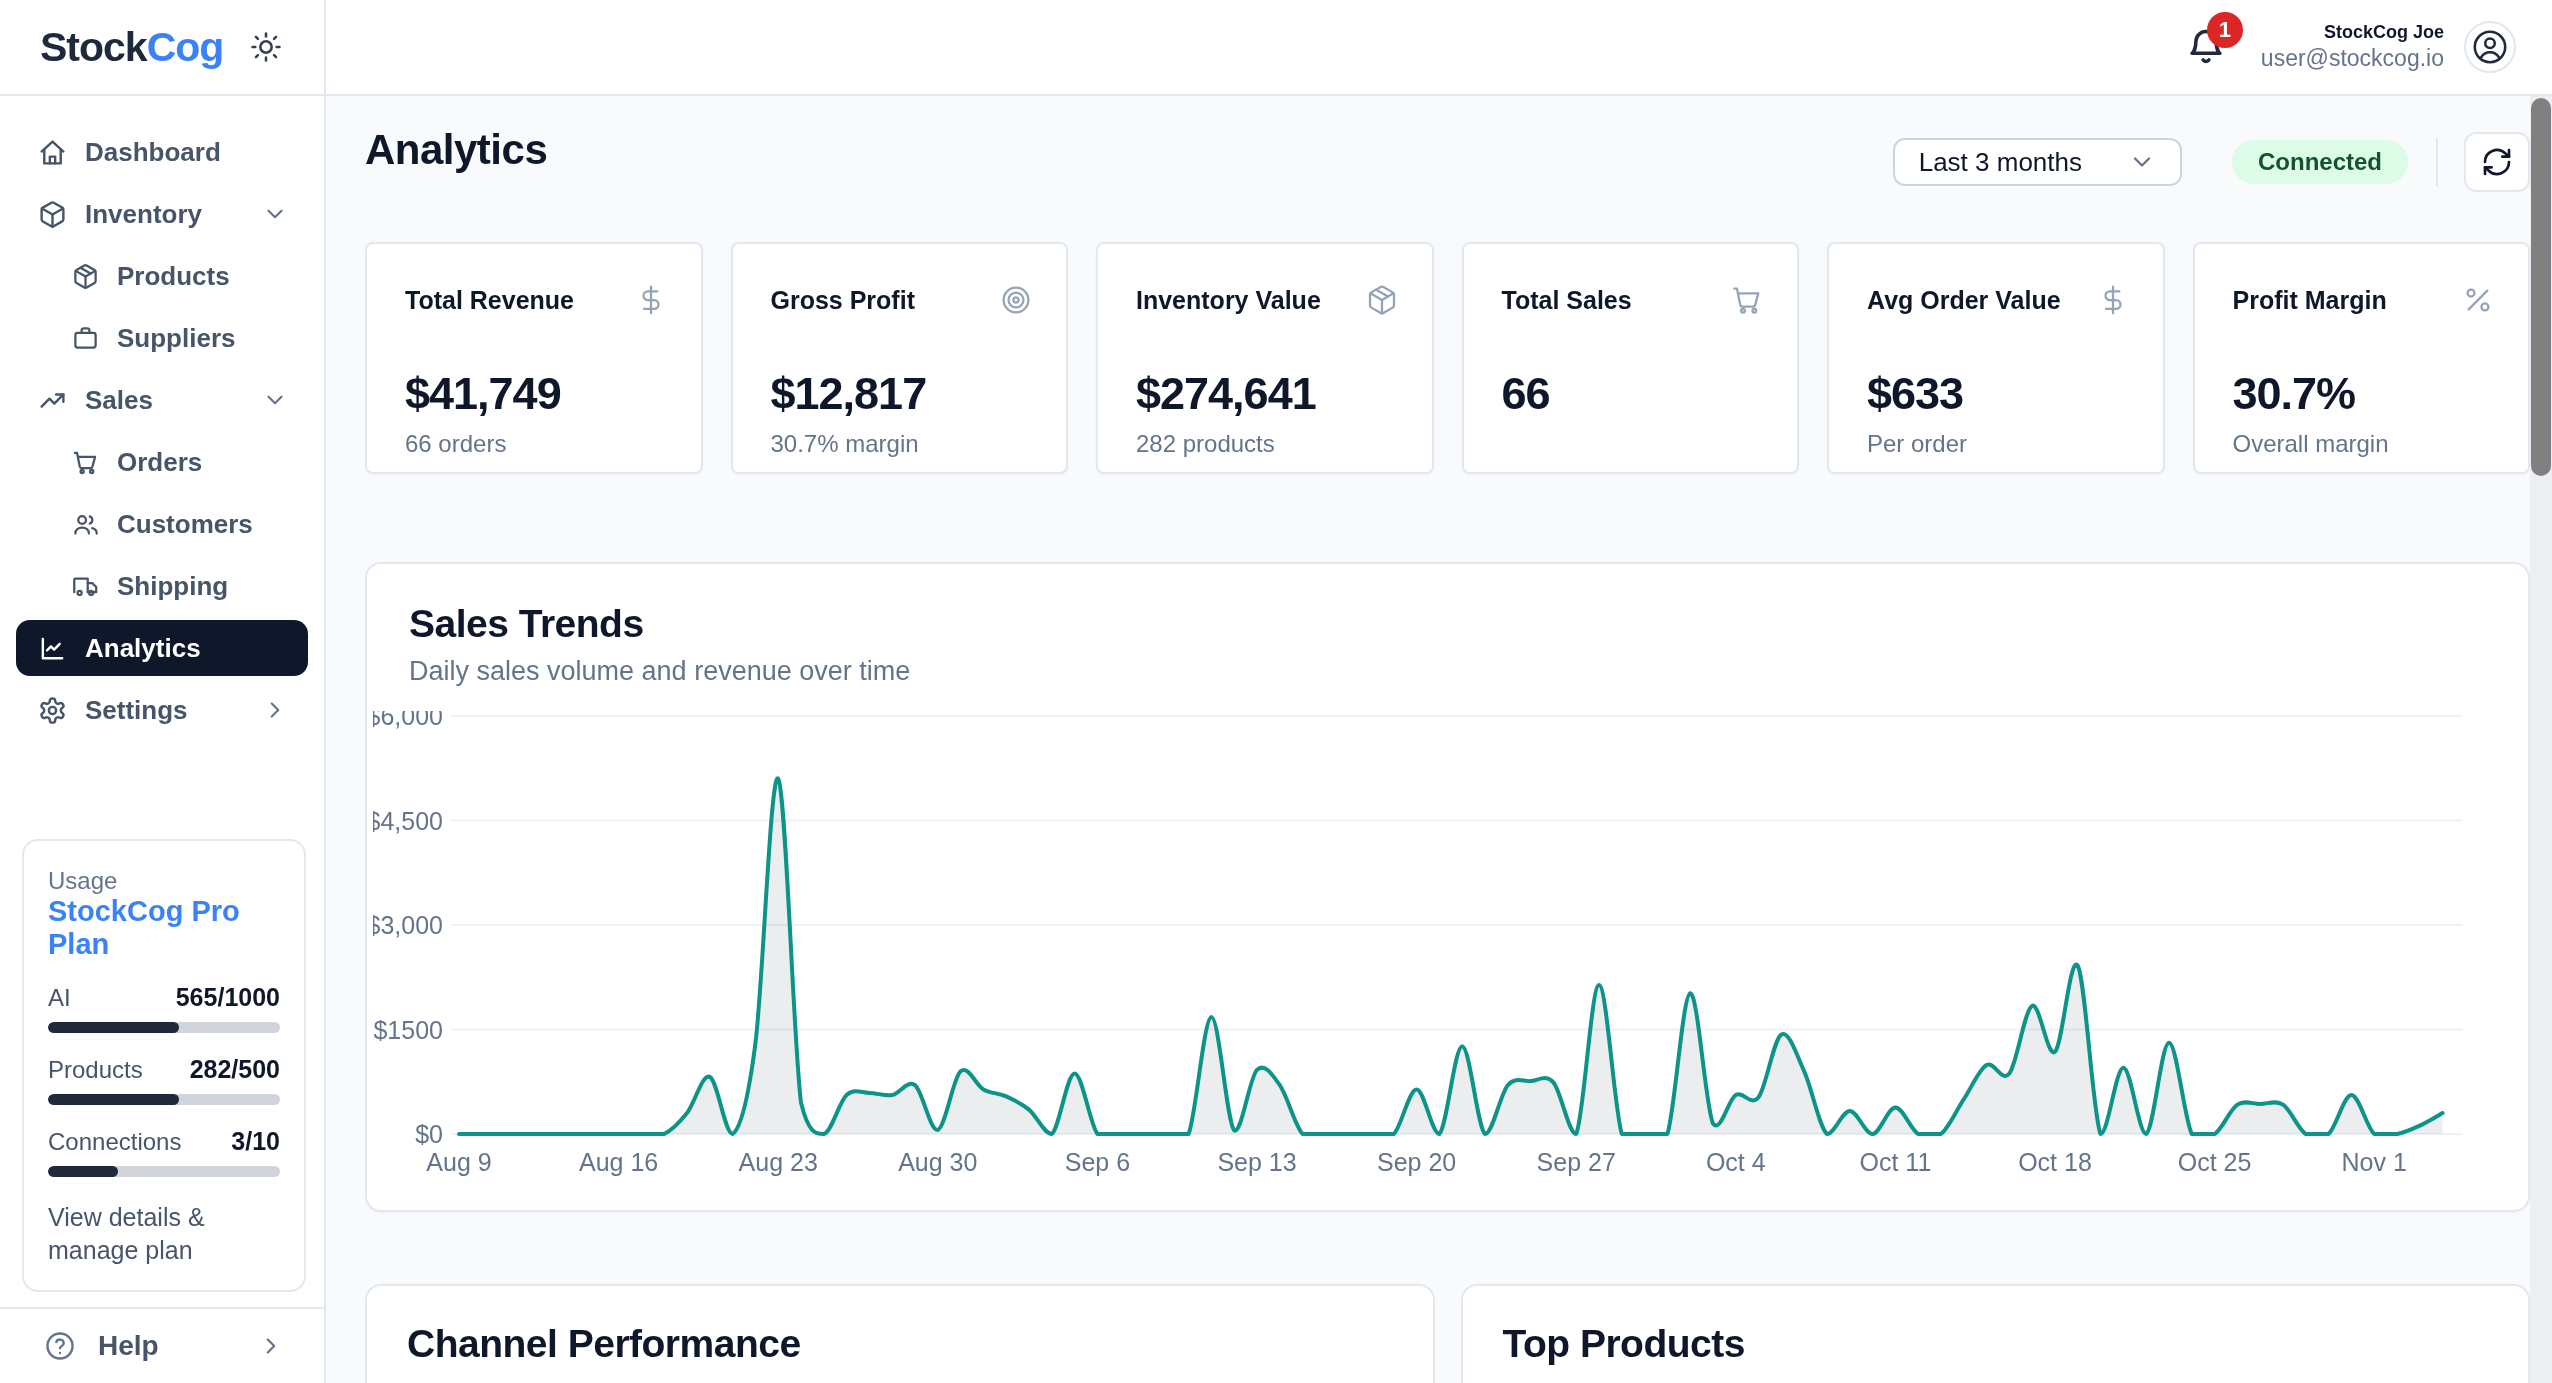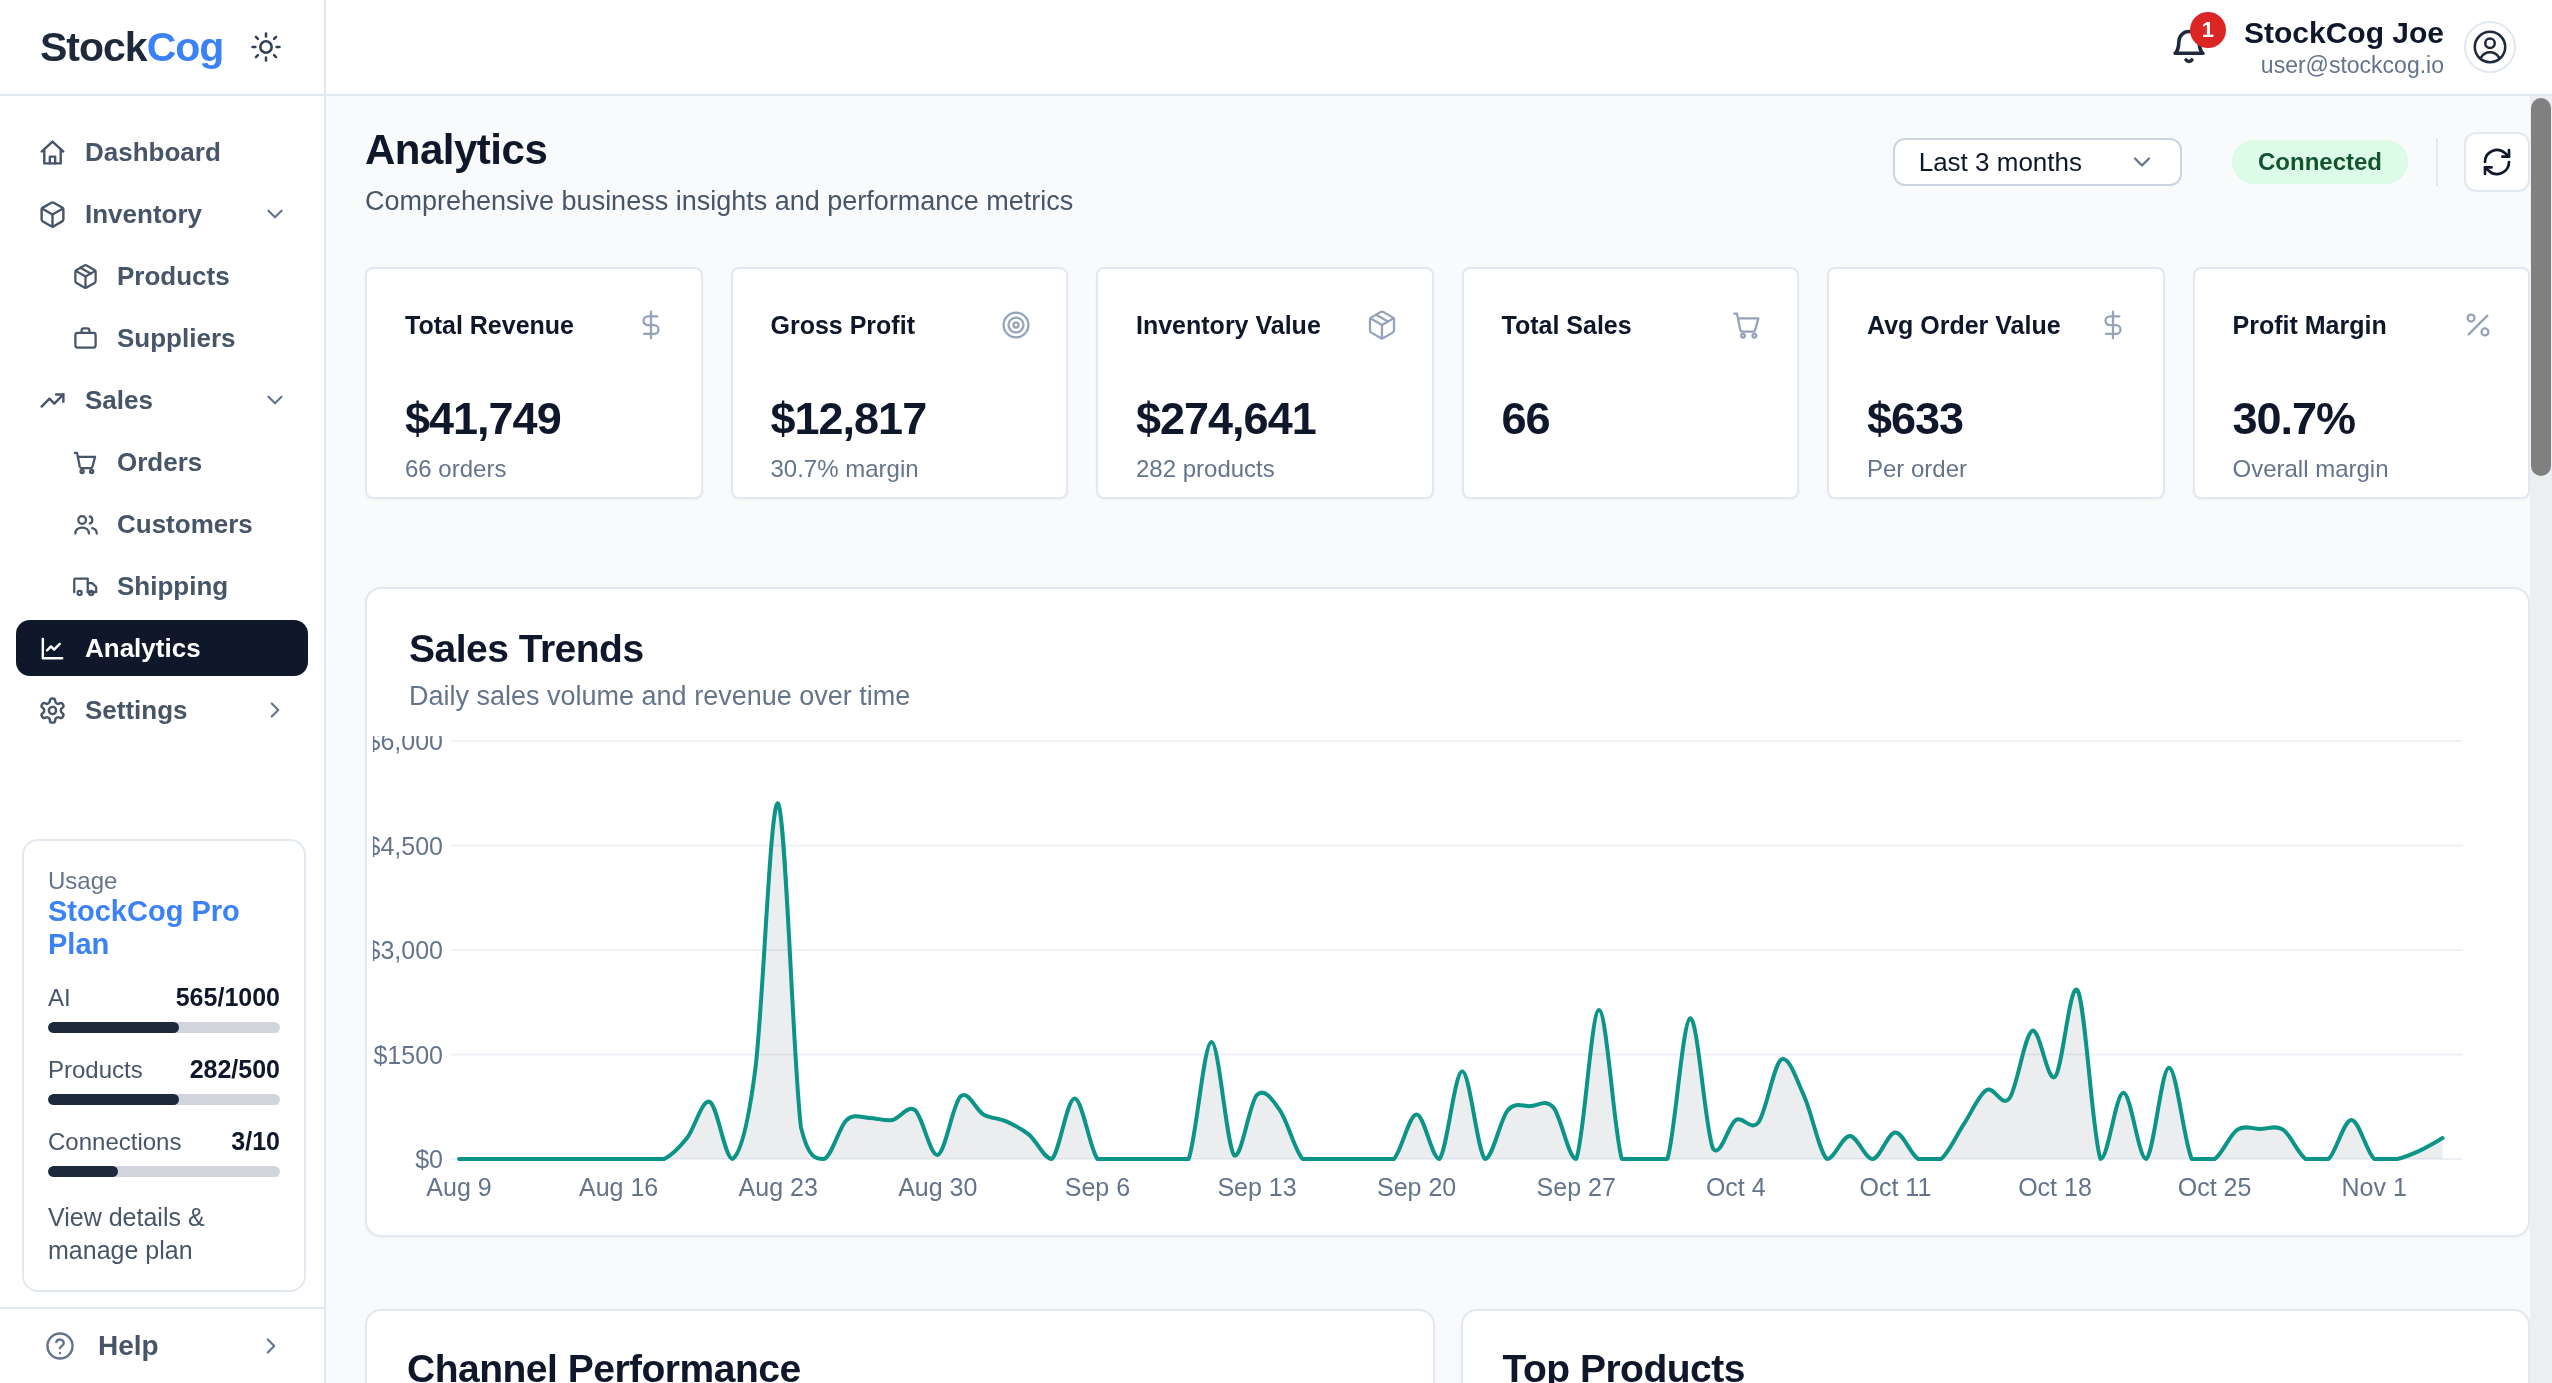--- a/index.html
+++ b/index.html
@@ -35,21 +35,21 @@
   .help-row { position:absolute; left:0; bottom:0; width:100%; height:76px; border-top:2px solid #e2e8f0; display:flex; align-items:center; padding:0 40px 0 44px; color:#475569; font-size:28px; font-weight:600; cursor:pointer; }
   .help-row .hr-icon { display:flex; margin-right:22px; color:#64748b; }
   .help-row .hr-label { flex:1; }
   .help-row .hr-chev { display:flex; color:#64748b; }
 
   
   .topbar { position:absolute; left:326px; right:0; top:0; height:96px; background:#ffffff; border-bottom:2px solid #e2e8f0; display:flex; align-items:center; justify-content:flex-end; padding-right:36px; }
   .bell-wrap { position:relative; margin-right:34px; color:#1e293b; display:flex; cursor:pointer; }
   .bell-badge { position:absolute; top:-14px; right:-16px; min-width:36px; height:36px; border-radius:18px; background:#dc2626; color:#ffffff; font-size:22px; font-weight:700; display:flex; align-items:center; justify-content:center; padding:0 6px; }
   .user-block { text-align:right; margin-right:20px; }
-  .user-name { font-size:30px; font-weight:700; color:#0f172a; }
+  .user-name { font-size:18px; font-weight:700; color:#0f172a; }
   .user-email { font-size:23px; color:#64748b; margin-top:2px; }
   .avatar { width:52px; height:52px; border-radius:50%; border:2px solid #e2e8f0; display:flex; align-items:center; justify-content:center; color:#1e293b; cursor:pointer; background:#fff; }
 
   
   .main { position:absolute; left:326px; top:96px; right:0; bottom:0; padding:30px 22px 0 39px; overflow:hidden; }
   .page-head { display:flex; justify-content:space-between; align-items:flex-start; }
   .page-title { font-size:42px; font-weight:800; color:#0f172a; letter-spacing:-0.5px; }
   .page-sub { font-size:27px; color:#475569; margin-top:12px; }
   .head-controls { display:flex; align-items:center; margin-top:6px; }
   .range-select { display:flex; align-items:center; background:#ffffff; border:2px solid #cbd5e1; border-radius:12px; height:48px; padding:0 24px; font-size:26px; color:#0f172a; cursor:pointer; }
@@ -297,21 +297,20 @@
             <path d="M6.4 18.6a6.4 6.4 0 0 1 11.2 0"></path>
           </svg>
         </span>
       </div>
   </header>
 
   <main class="main">
     <div class="page-head">
       <div>
         <h1 class="page-title">Analytics</h1>
-        <p class="page-sub">Comprehensive business insights and performance metrics</p>
       </div>
       <div class="head-controls">
         <div class="range-select">
           <span>Last 3 months</span>
           <span class="rs-chev" id="select-chev-slot">
               <svg viewBox="0 0 24 24" width="28" height="28" fill="none" stroke="currentColor" stroke-width="2" stroke-linecap="round" stroke-linejoin="round" class="icon">
                 <polyline points="6 9 12 15 18 9"></polyline>
               </svg>
             </span>
         </div>

